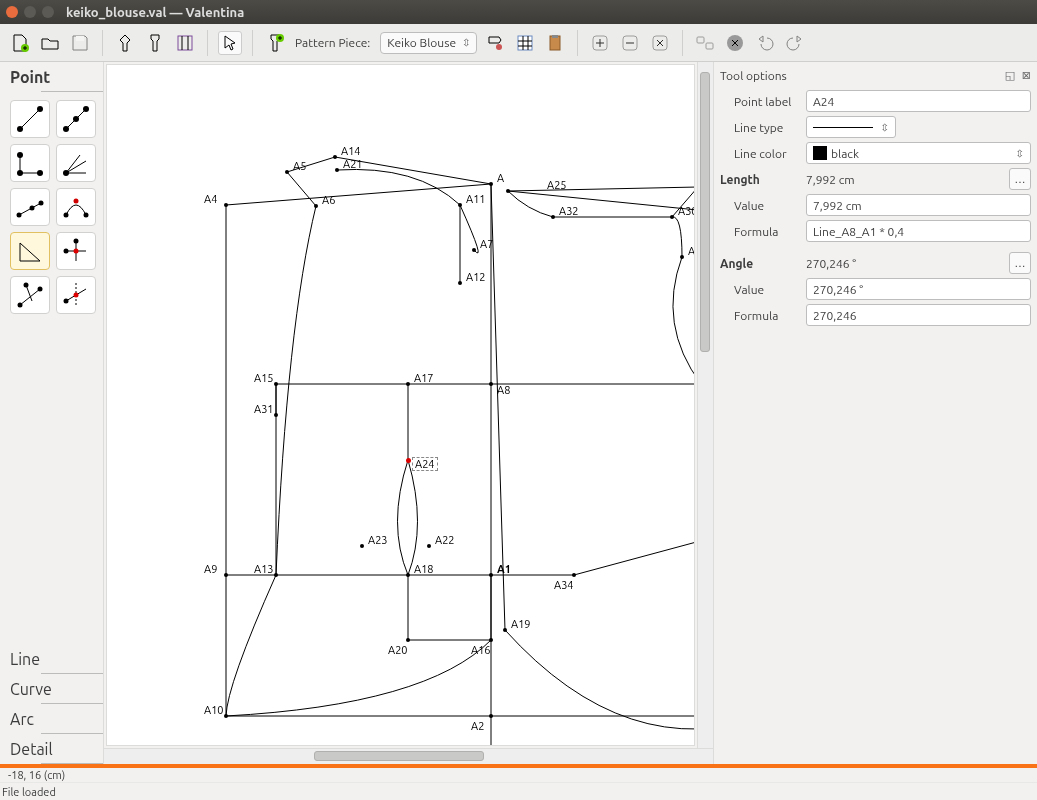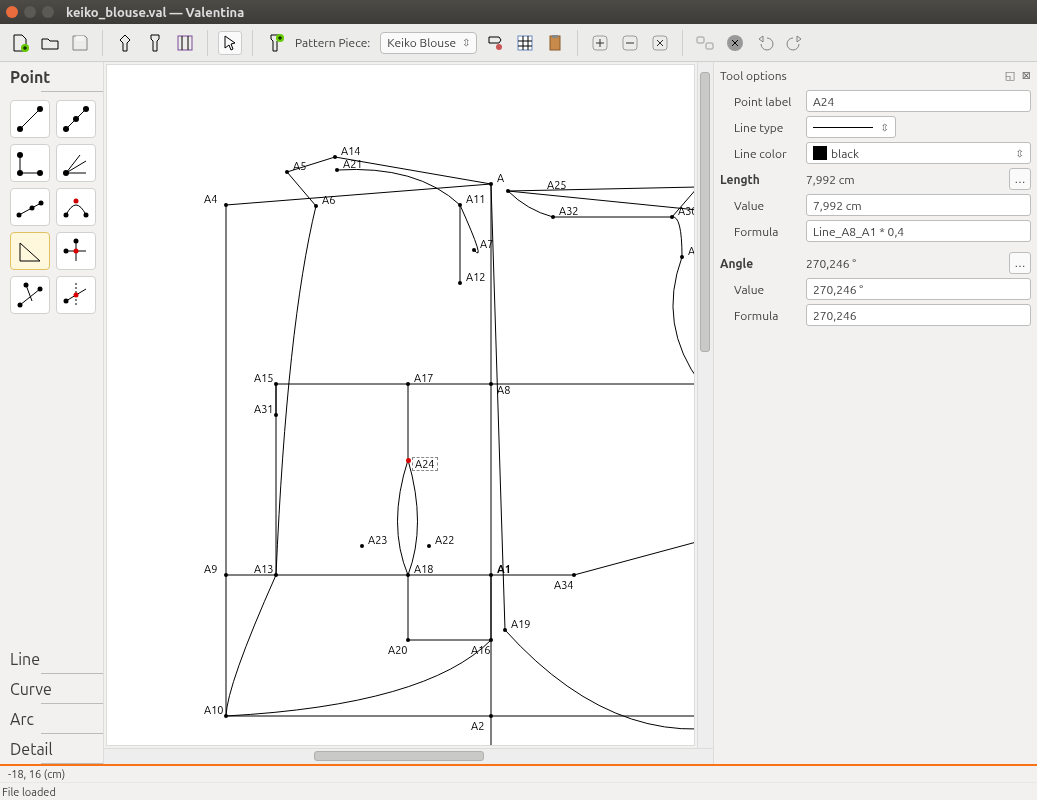--- a/index.html
+++ b/index.html
@@ -46,21 +46,21 @@
 .rp-row.top .lbl { padding-left: 14px; }
 .rp-row .lbl.h { font-weight:bold; padding-left:0; }
 .rp-input { flex:1; border:1px solid #bdbdbd; border-radius:3px; background:#fff; height:22px; padding:0 6px; display:flex; align-items:center; }
 .rp-linetype { flex:1; position:relative; }
 .rp-linetype .box { border:1px solid #bdbdbd; border-radius:3px; background:#fff; height:22px; display:flex; align-items:center; padding:0 6px; justify-content:space-between; width:90px;}
 .rp-linetype .line { width:60px; height:0; border-top:1.5px solid #000; }
 .rp-linecolor .swatch { width:14px; height:14px; background:#000; margin-right:4px; }
 .rp-wide { width: 208px; }
 .rp-sq { width:22px; height:22px; border:1px solid #bdbdbd; border-radius:3px; background:#fafafa; display:flex; align-items:center; justify-content:center; cursor:pointer; font-size:11px; }
 .rp-val { flex:1; }
-.statusbar { height:18px; background:#f2f1f0; border-top:2px solid #f97316; padding:0 8px; font-size:11px; display:flex; align-items:center; }
+.statusbar { height:18px; background:#f2f1f0; border-top:4px solid #f97316; padding:0 8px; font-size:11px; display:flex; align-items:center; }
 .statusbar2 { height:18px; background:#f2f1f0; padding:0 2px; font-size:11px; display:flex; align-items:center; border-top:1px solid #e8e8e6;}
 svg line, svg path { stroke:#000; stroke-width:1; fill:none; }
 </style>
 </head>
 <body>
 
 <div class="titlebar">
   <div class="tb-btn tb-close"></div>
   <div class="tb-btn tb-min"></div>
   <div class="tb-btn tb-max"></div>

